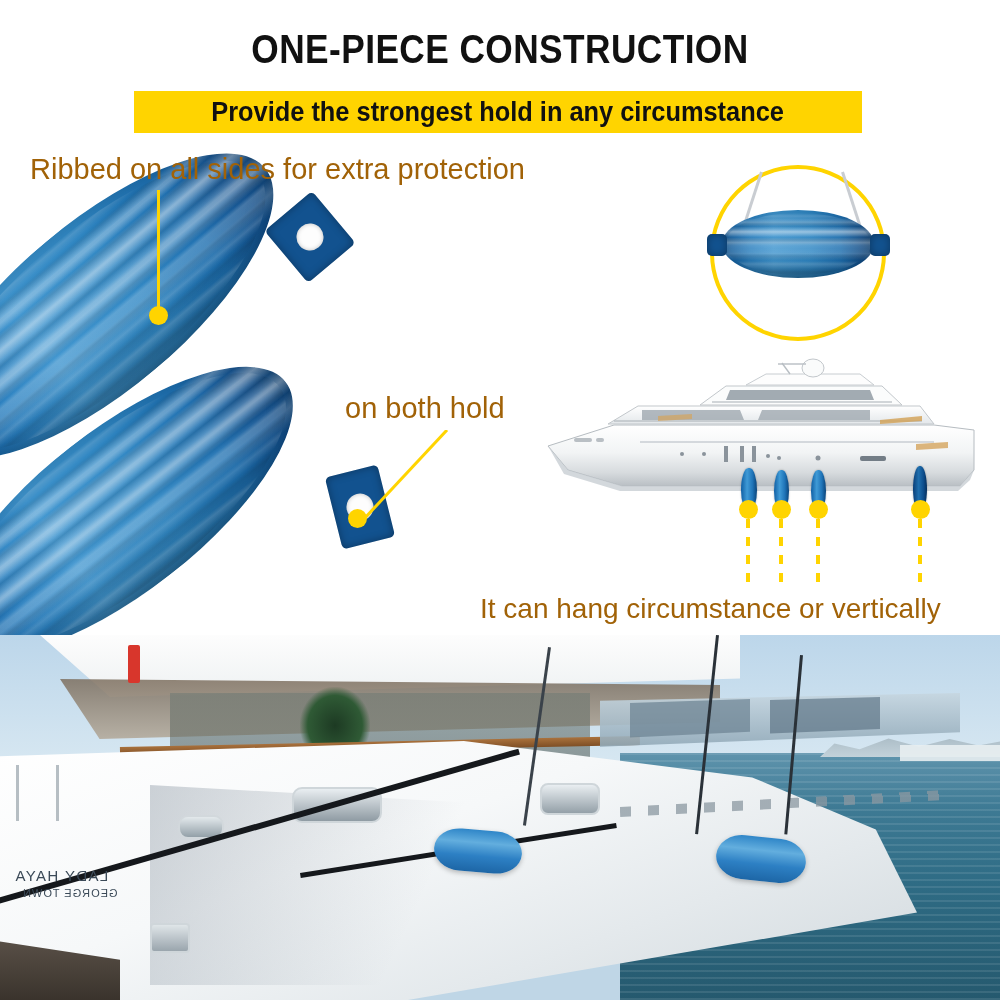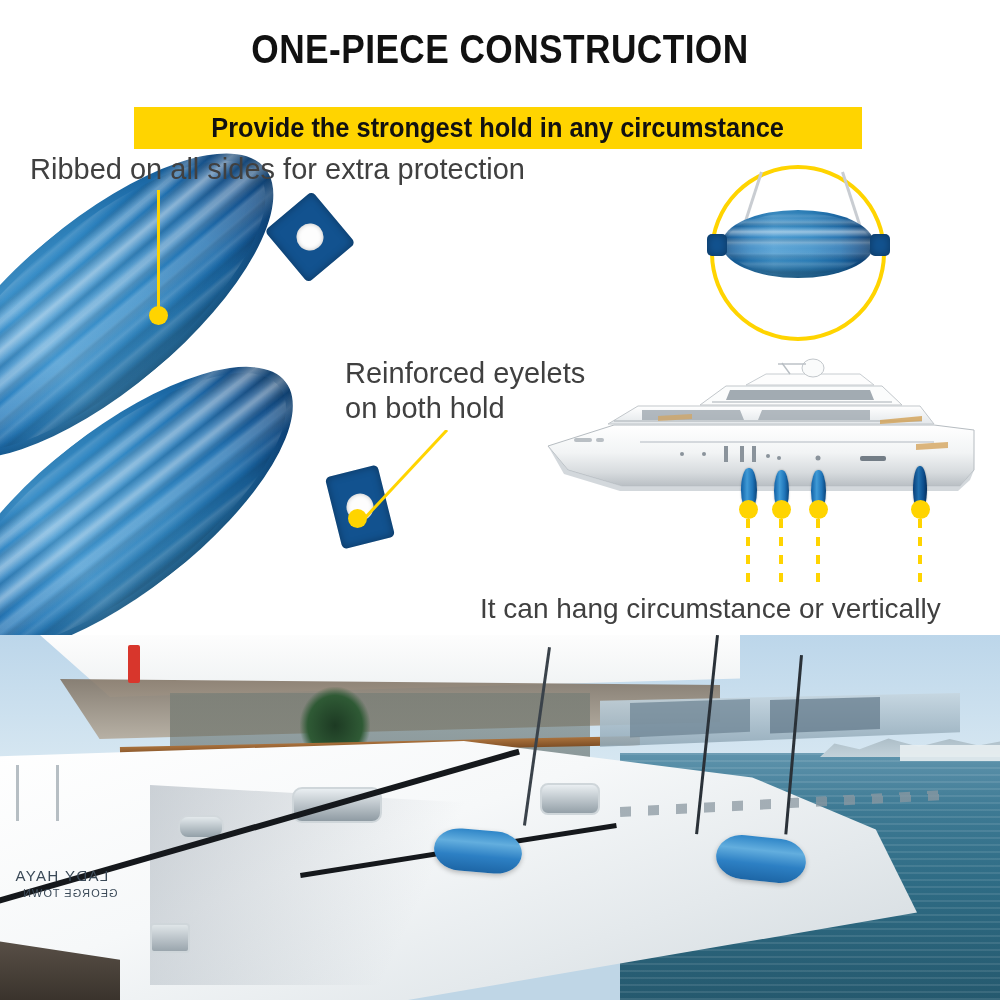--- a/index.html
+++ b/index.html
@@ -9,29 +9,29 @@
   
   .title{
     position:absolute;left:0;top:26px;width:1000px;text-align:center;
     font-family:"Liberation Sans",sans-serif;
     font-weight:bold;font-size:41px;letter-spacing:.5px;color:#111;
     transform:scaleX(.86);transform-origin:50% 50%;white-space:nowrap;
   }
   .subbanner{
     position:absolute;left:134px;top:91px;width:728px;height:42px;
     background:var(--yellow);
-    display:flex;align-items:center;justify-content:center;margin-top:16px;
+    display:flex;align-items:center;justify-content:center;
   }
   .subbanner span{
     font-weight:bold;font-size:27px;color:#111;white-space:nowrap;
     transform:scaleX(.94);transform-origin:50% 50%;
   }
 
   
-  .anno{position:absolute;color:#404040;font-size:29px;line-height:1.22;white-space:pre;}
+  .anno{position:absolute;color:#a16207;font-size:29px;line-height:1.22;white-space:pre;}
   #anno-ribbed{left:30px;top:152px;}
   #anno-eyelets{left:345px;top:356px;}
   #anno-hang{left:480px;top:592px;font-size:28px;}
 
   
   .dot{position:absolute;border-radius:50%;background:var(--yellow);}
   .leader{position:absolute;background:var(--yellow);}
 
   
   .fender{position:absolute;}
@@ -149,21 +149,21 @@
     <div class="ribs"></div>
   </div>
   <div class="tab" style="left:333px;top:470px;width:54px;height:74px;transform:rotate(-14deg);">
     <div class="hole" style="width:27px;height:27px;"></div>
   </div>
 
   <div class="anno" id="anno-ribbed">Ribbed on all sides for extra protection</div>
   <div class="leader" style="left:157px;top:190px;width:3px;height:126px;"></div>
   <div class="dot" style="left:149px;top:306px;width:19px;height:19px;"></div>
 
-  <div class="anno" id="anno-eyelets"><span>Reinforced eyelets</span><br><span>on both hold</span></div>
+  <div class="anno" id="anno-eyelets"><br><span>on both hold</span></div>
   <svg width="120" height="100" style="position:absolute;left:345px;top:430px;">
     <line x1="102" y1="0" x2="18" y2="90" stroke="#FFD400" stroke-width="3"></line>
   </svg>
   <div class="dot" style="left:348px;top:509px;width:19px;height:19px;"></div>
 
   <div id="inset-ring"></div>
   <div class="rope" style="left:760px;top:172px;width:3px;height:64px;transform:rotate(18deg);transform-origin:50% 0;"></div>
   <div class="rope" style="left:841px;top:172px;width:3px;height:64px;transform:rotate(-18deg);transform-origin:50% 0;"></div>
   <div class="fender" style="left:722px;top:210px;width:152px;height:68px;">
     <div class="fbody"></div>

